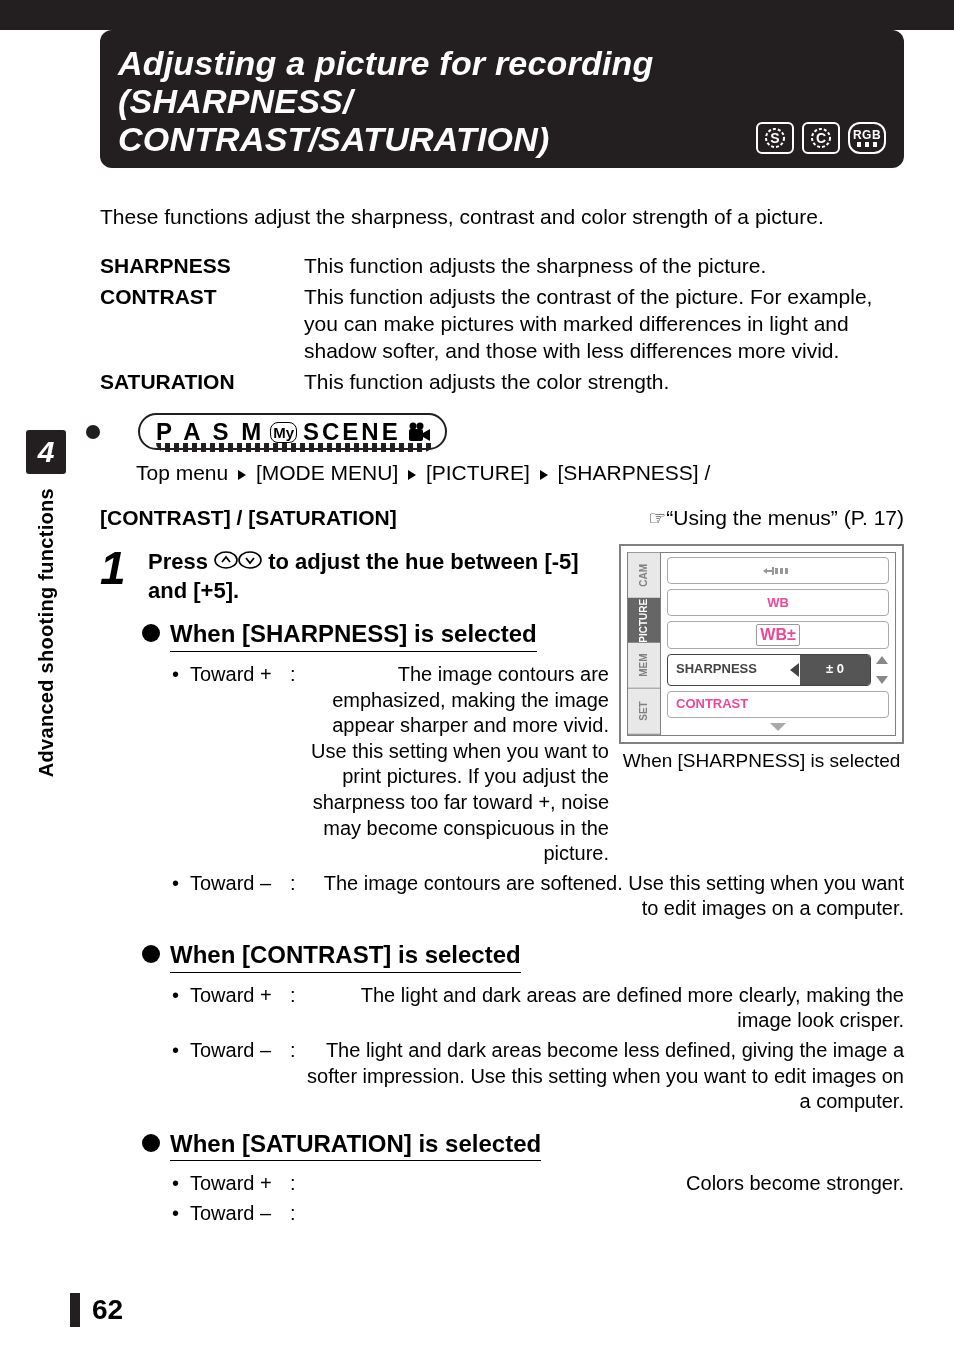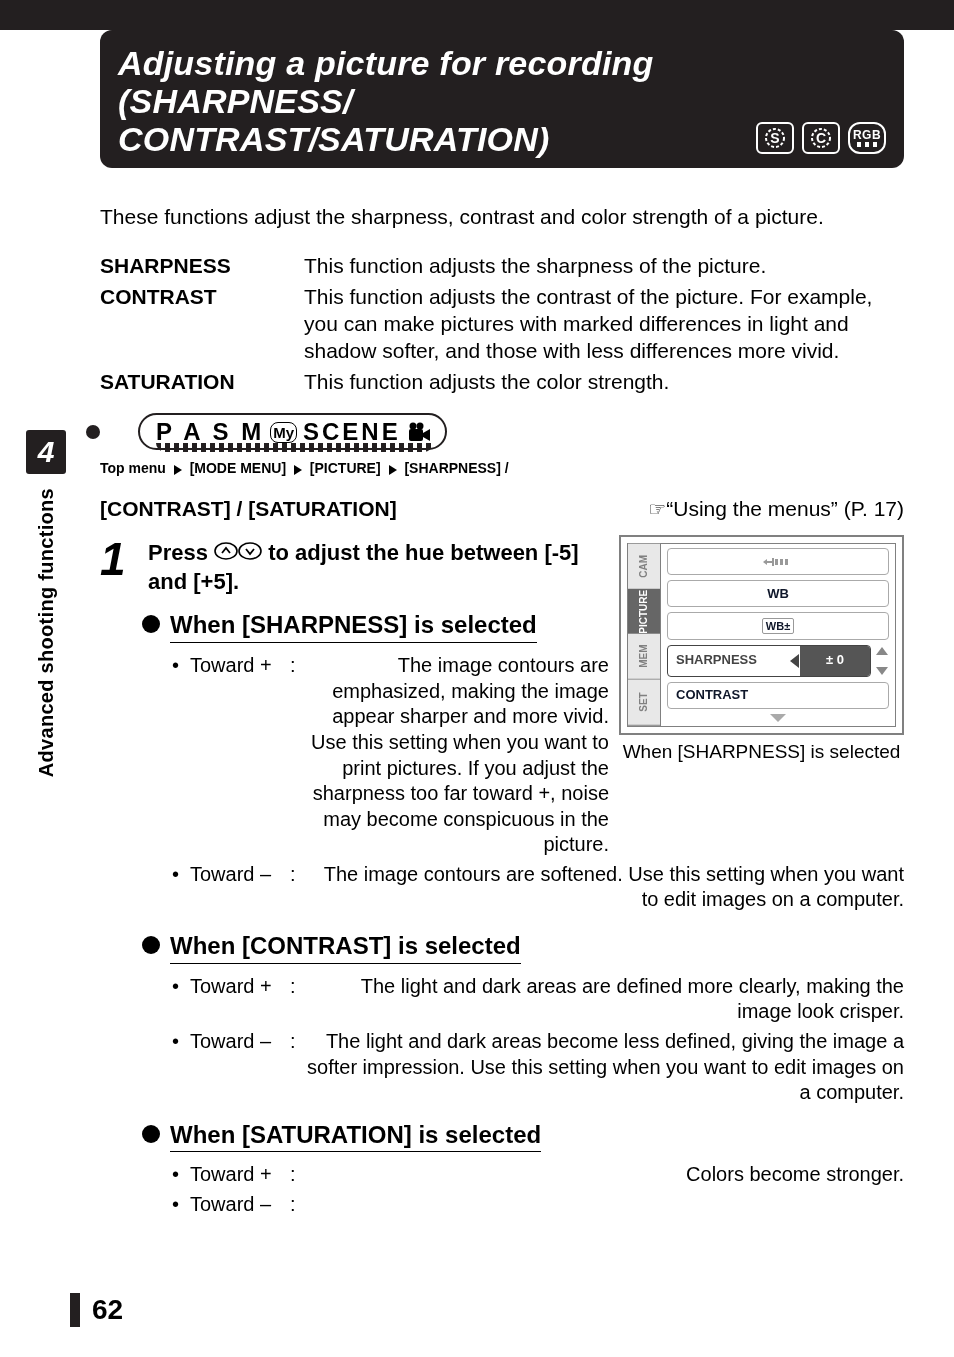--- a/index.html
+++ b/index.html
@@ -20,21 +20,21 @@
   .def-term { width: 160px; font-weight: bold; flex-shrink: 0; }
   .def-desc { flex: 1; margin-left: 44px; }
 
   .mode-badge { display:flex; align-items:center; margin: 8px 0 10px -14px; gap: 44px; }
   .mode-dot { width: 14px; height: 14px; background:#231f20; border-radius:50%; margin-right: -6px; z-index:2; }
   .mode-pill { border: 2.5px solid #231f20; border-radius: 20px; padding: 2px 12px 0 16px; font-size: 24px; font-weight: bold; letter-spacing: 3px; display:flex; align-items:center; gap:6px; position:relative; }
   .mode-pill-underline { position:absolute; bottom:-4px; left:16px; right:12px; height:9px; background:repeating-linear-gradient(90deg,#231f20 0 5px,transparent 5px 9px); border-bottom-left-radius:20px; border-bottom-right-radius:20px; }
   .mode-pill .my { font-size:15px; border:1.5px solid #000; border-radius:8px; padding:0 2px; letter-spacing:0; }
   .mode-pill .scene { font-family: Liberation Sans, sans-serif; }
 
-  .menu-path { font-weight: bold; font-size: 14px; margin-bottom: 0px; }
+  .menu-path { font-weight: normal; font-size: 21px; margin-bottom: 0px; margin-left: 36px; }
   .menu-ref { display:flex; justify-content:flex-start; align-items:baseline; gap:6px; margin-bottom: 16px; }
   .menu-ref .left { font-weight:bold; }
   .menu-ref .right { margin-left:auto;margin-top:18px; }
 
   .step-row { display:flex; align-items:flex-start; gap:18px; }
   .step-num { font-size: 46px; font-weight: bold; font-style: italic; line-height: 0.9; width: 30px; }
   .step-body { flex:1; font-size: 22px; font-weight: bold; }
   .pad-icon { display:inline-block; vertical-align:middle; }
 
   .subhead-row { display:flex; align-items:flex-start; gap: 10px; margin-top: 14px; margin-left: 42px; }
@@ -49,38 +49,38 @@
   .detail-text { flex:1;text-align:right; }
 
   .screen-wrap { float:right; width: 285px; margin-left: 10px; margin-top: -4px; text-align:center; }
   .screen { border: 2px solid #808080; height: 200px; padding: 6px; background:#fff; position:relative; }
   .screen-inner { display:flex; height: 100%; }
   .side-tabs { width: 34px; display:flex; flex-direction:column; border:1.5px solid #808080; font-size: 10px; }
   .tab { flex:1; display:flex; align-items:center; justify-content:center; writing-mode: vertical-rl; transform: rotate(180deg); font-weight:bold; color:#808080; border-top:1.5px solid #808080; background:#e8e8e8; }
   .tab:first-child { border-top:none; }
   .tab.active { background:#666; color:#fff; }
   .screen-main { flex:1; border:1.5px solid #808080; border-left:none; padding:4px 6px; display:flex; flex-direction:column; gap:5px; }
-  .menu-item { border:1.5px solid #aaa; border-radius:4px; height:32px; display:flex; align-items:center; justify-content:center; color:#0f172a; font-size:13px; font-weight:bold; }
+  .menu-item { border:1.5px solid #aaa; border-radius:4px; height:32px; display:flex; align-items:center; justify-content:center; color:#ec4899; font-size:13px; font-weight:bold; }
   .menu-item.selected { border-color:#444; color:#444; background:#fff; justify-content:space-between; padding:0 0 0 8px; }
   .menu-item.selected .val-box { background:#555; color:#fff; height:100%; width:70px; display:flex; align-items:center; justify-content:center; border-radius:0 3px 3px 0; position:relative; }
   .menu-item.selected .val-arrow-l { position:absolute; left:-10px; width:0;height:0; border-top:7px solid transparent; border-bottom:7px solid transparent; border-right:9px solid #444; }
   .menu-item.arrow-outer { position:relative; }
   .menu-caption { font-size: 19px; margin-top: 6px; line-height:1.2; }
 
   .side-label { position:absolute; left: 26px; top: 430px; display:flex; flex-direction:column; align-items:center; }
   .side-num { background:#231f20; color:#fff; font-size: 30px; font-weight:bold; font-style:italic; width:40px; height:44px; display:flex; align-items:center; justify-content:center; border-radius:3px; }
   .side-text { writing-mode: vertical-rl; transform: rotate(180deg); font-size: 20px; font-weight:bold; margin-top: 14px; letter-spacing:0.3px; }
 
   .page-footer { position:absolute; bottom: 30px; left: 70px; display:flex; align-items:center; gap:12px; }
   .page-bar { width: 10px; height: 34px; background:#231f20; }
   .page-num { font-size: 28px; font-weight:bold; }
 
   .tri { display:inline-block; width:0; height:0; border-top:5px solid transparent; border-bottom:5px solid transparent; border-left:8px solid #000; margin: 0 4px; vertical-align: middle; }
   .hand { display:inline-block; font-size:20px; }
-  .wb-icon { font-size:11px; border:1.3px solid #999; padding:0 3px; border-radius:2px; }
+  .wb-icon { font-size:16px; border:1.3px solid #999; padding:0 3px; border-radius:2px; }
   .slider-icon svg{display:block;}
   .updown-arr { width:14px; display:flex; flex-direction:column; gap:12px; align-items:center; margin-left:4px; }
   .updown-arr div{width:0;height:0;border-left:6px solid transparent;border-right:6px solid transparent;}
   .updown-arr .up{border-bottom:8px solid #888;}
   .updown-arr .dn{border-top:8px solid #888;}
   .down-chev{width:0;height:0;border-left:8px solid transparent;border-right:8px solid transparent;border-top:8px solid #aaa;margin:0 auto;}
 
   .camcorder-icon svg { display:block; }
 </style>
 </head>

